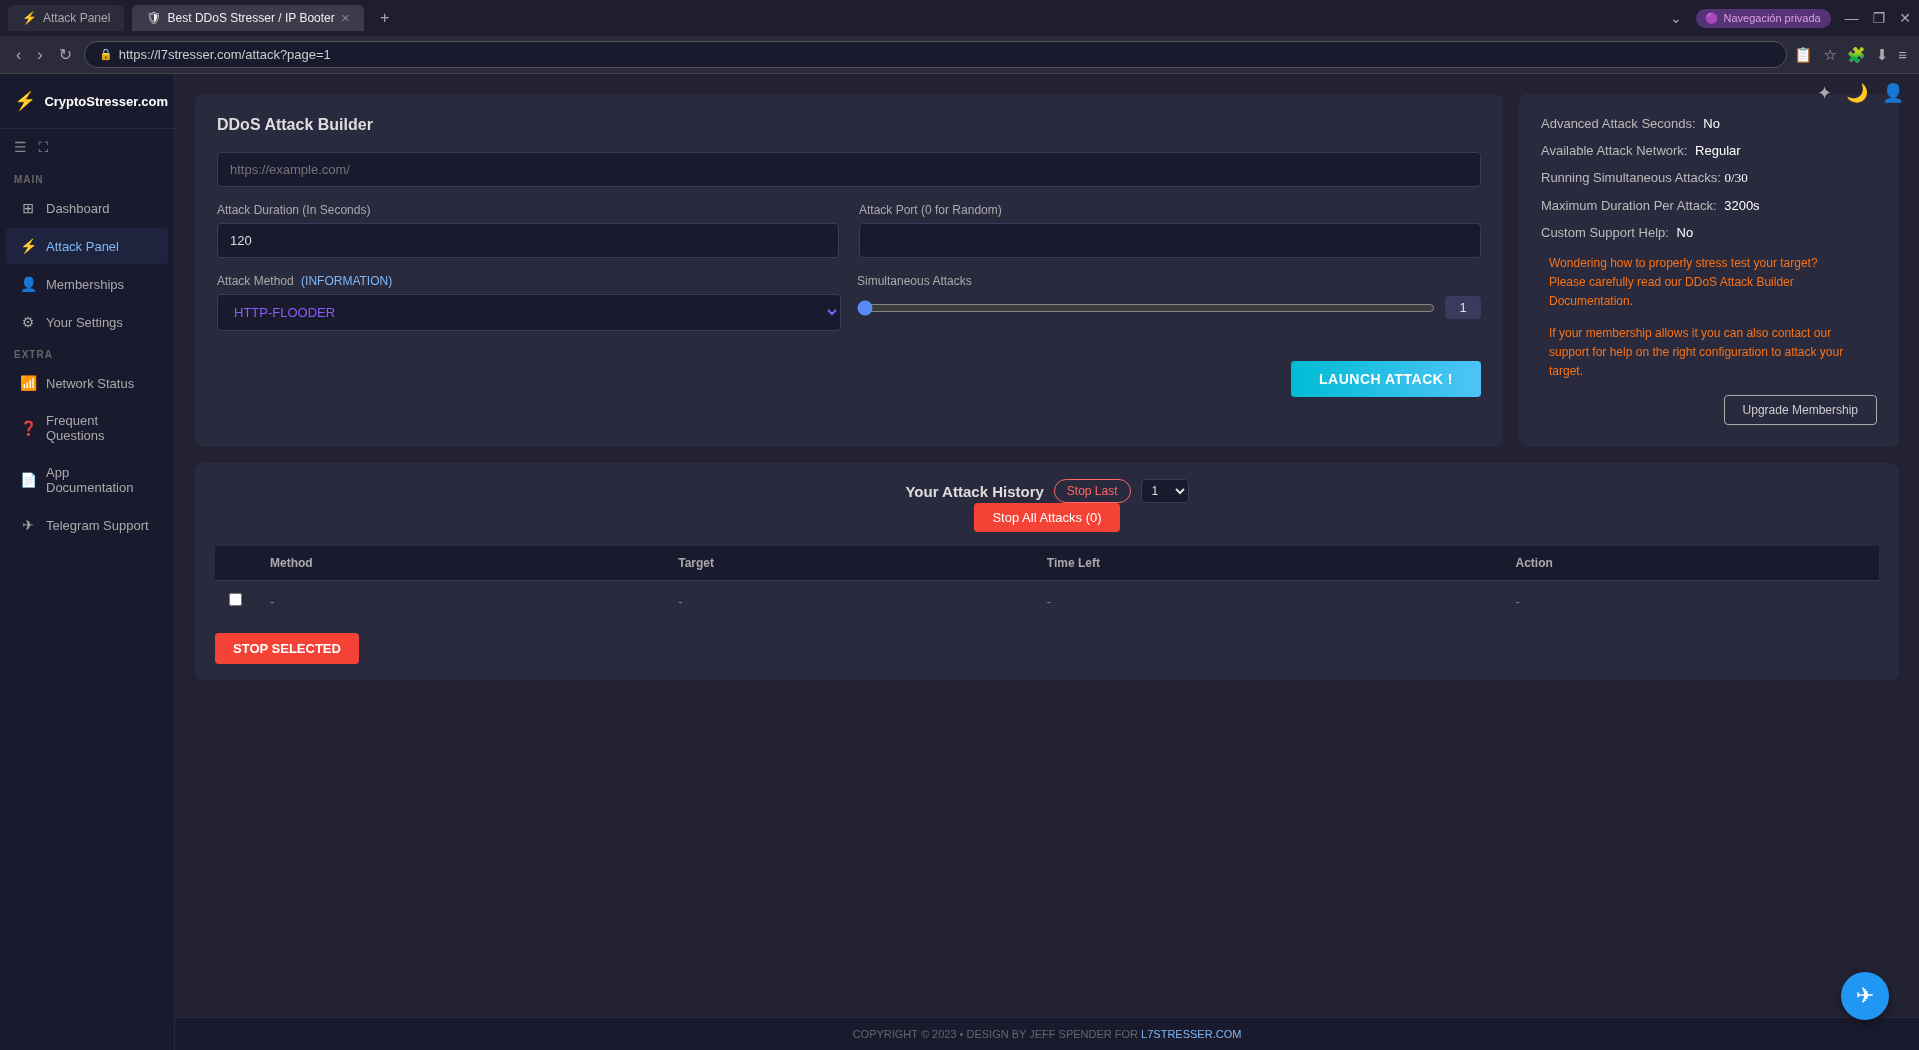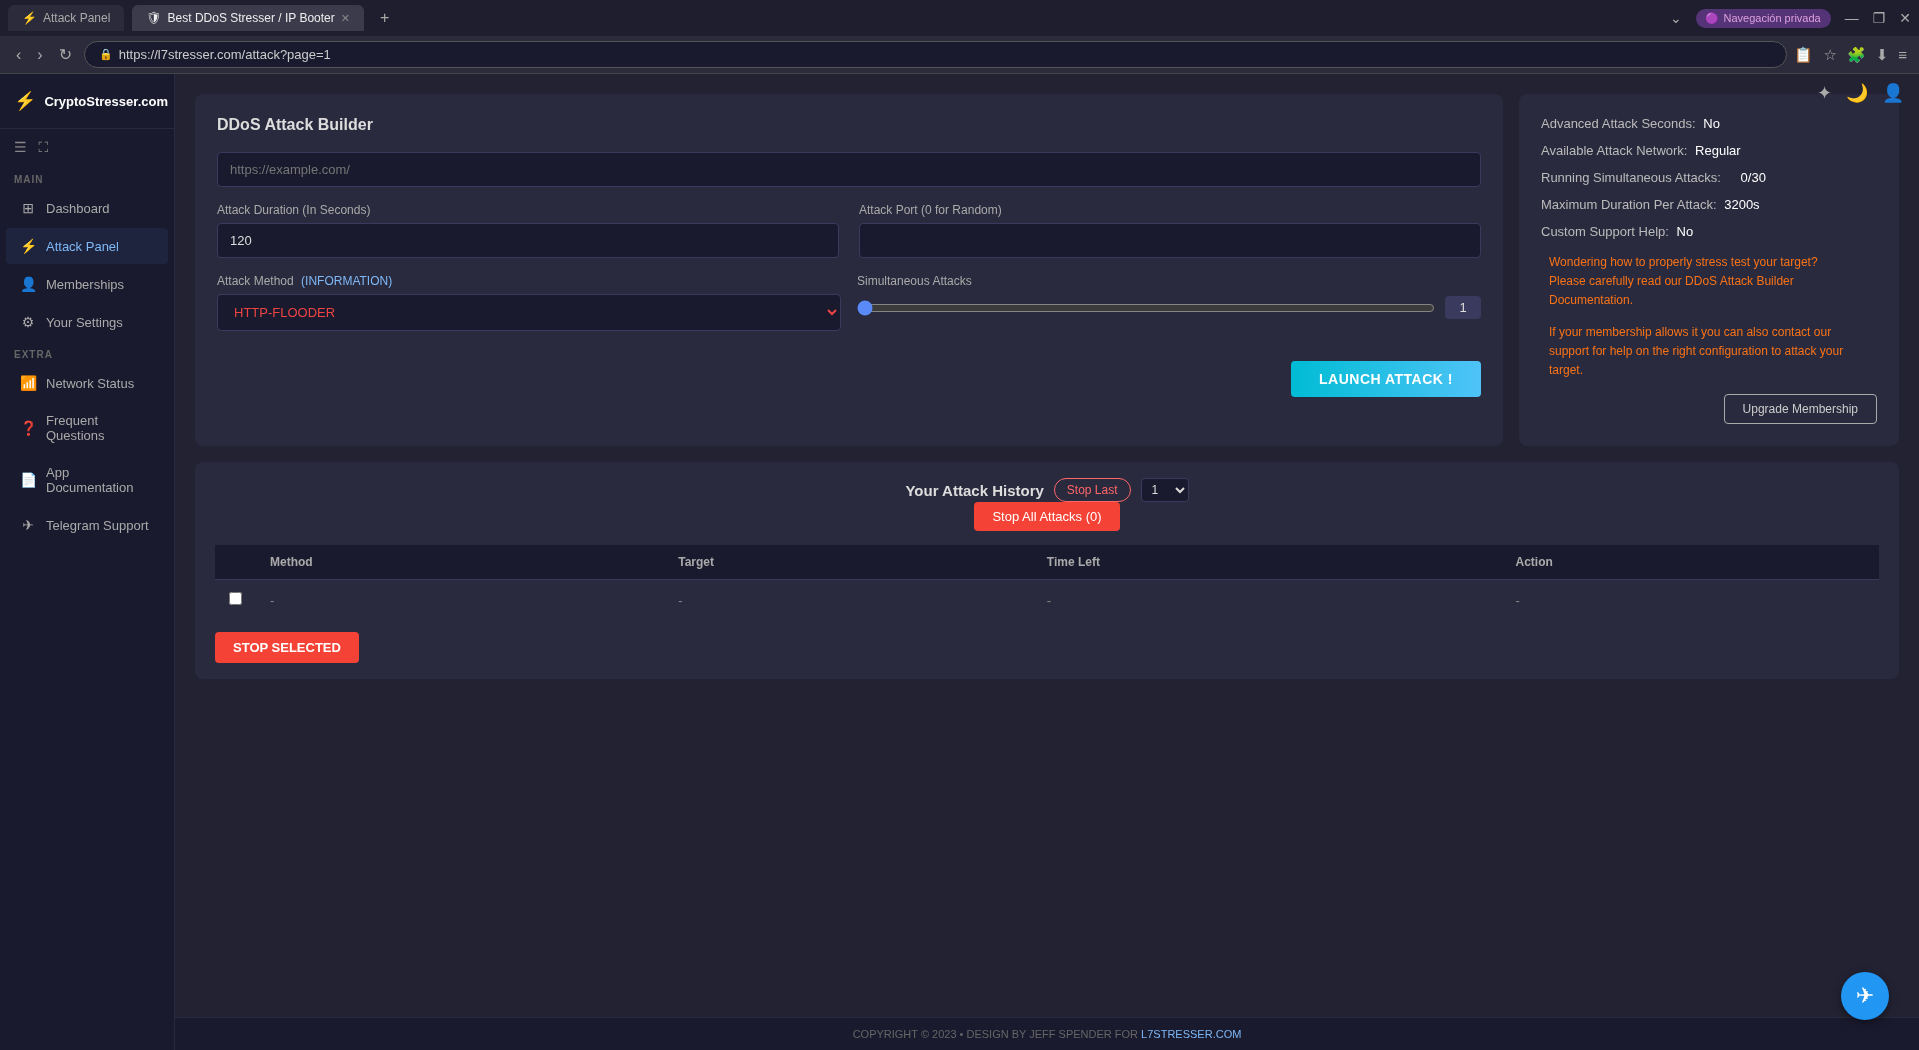--- a/index.html
+++ b/index.html
@@ -221,21 +221,21 @@
       gap: 20px;
     }
     .two-col .form-group { flex: 1; }
 
     .form-select {
       width: 100%;
       background: #1a1a2e;
       border: 1px solid #3a3a5e;
       border-radius: 4px;
       padding: 9px 12px;
-      color: #ef4444;
+      color: #8b5cf6;
       font-size: 13px;
       outline: none;
       cursor: pointer;
       appearance: auto;
     }
 
     .simultaneous-row {
       display: flex;
       gap: 16px;
     }
@@ -577,21 +577,21 @@
           <div class="info-row">
             <span class="info-label">Advanced Attack Seconds:</span>
             <span class="info-value" style="margin-left:4px;">No</span>
           </div>
           <div class="info-row">
             <span class="info-label">Available Attack Network:</span>
             <span class="info-value" style="margin-left:4px;">Regular</span>
           </div>
           <div class="info-row">
             <span class="info-label">Running Simultaneous Attacks:</span>
-            <span class="info-value" style="margin-left:16px;">0/30</span>
+            <span class="info-value" style="margin-left:0;font-family:Liberation Serif, serif;">0/30</span>
           </div>
           <div class="info-row">
             <span class="info-label">Maximum Duration Per Attack:</span>
             <span class="info-value" style="margin-left:4px;">3200s</span>
           </div>
           <div class="info-row">
             <span class="info-label">Custom Support Help:</span>
             <span class="info-value" style="margin-left:4px;">No</span>
           </div>
           <div class="info-text">

